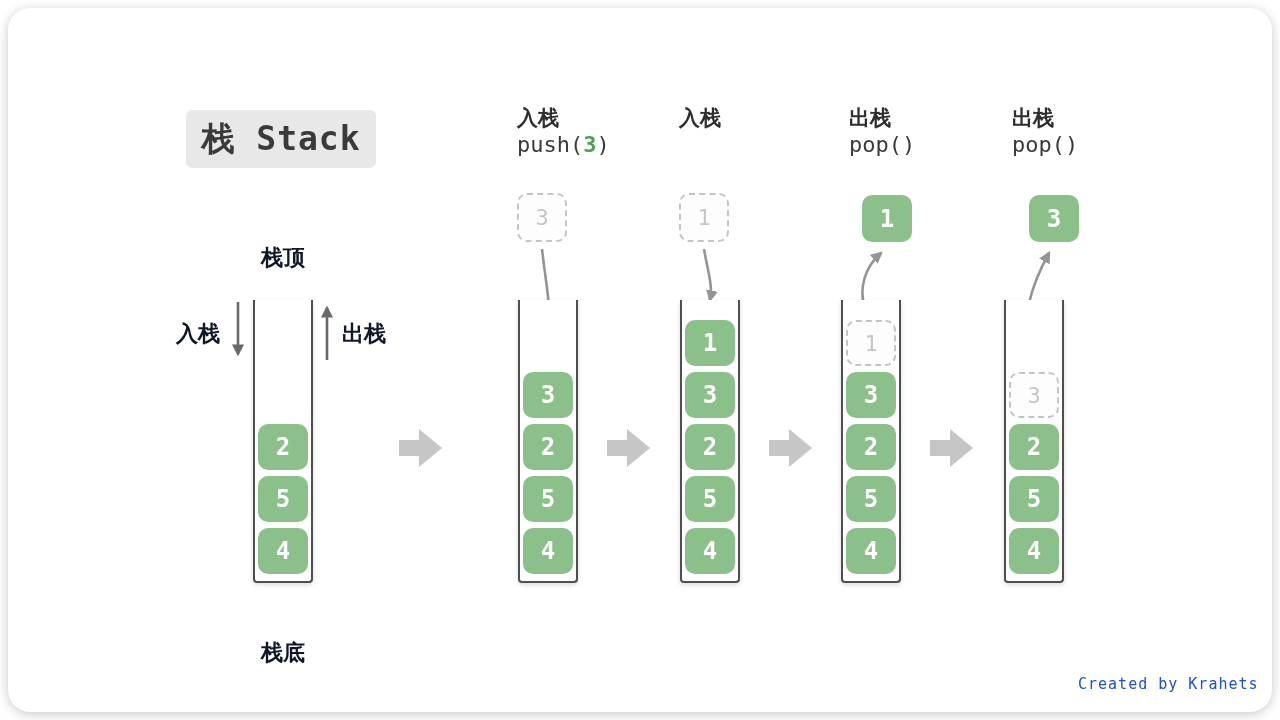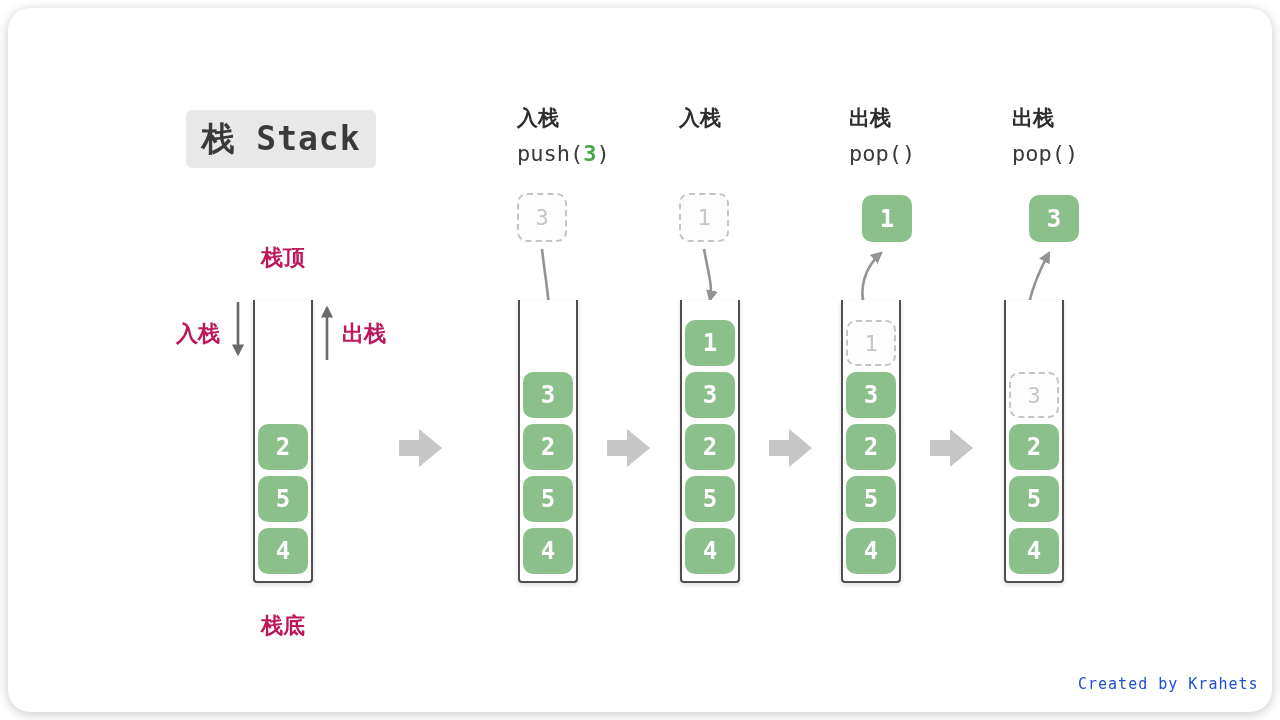--- a/index.html
+++ b/index.html
@@ -33,21 +33,21 @@
     font-weight: bold;
     font-size: 33px;
     color: #3a3a3a;
     letter-spacing: 1px;
   }
 
   .cjk-label {
     position: absolute;
     font-weight: bold;
     font-size: 22px;
-    color: #be185d;
+    color: #0f172a;
     white-space: nowrap;
   }
   .centered-60 { width: 80px; text-align: center; }
 
   .stack-box {
     position: absolute;
     top: 300px;
     width: 60px;
     height: 283px;
     border-left: 2px solid #4f4f4f;
@@ -121,21 +121,20 @@
     position: absolute;
     top: 104px;
     width: 150px;
   }
   .op-name {
     font-weight: bold;
     font-size: 21px;
     color: #2e2e2e;
   }
   .op-code {
-    margin-top: 9px;
     font-family: "DejaVu Sans Mono", monospace;
     font-size: 22px;
     color: #3a3a3a;
     white-space: nowrap;
   }
   .op-arg { color: #4fa04f; font-weight: bold; }
   .o1 { left: 517px; }
   .o2 { left: 679px; }
   .o3 { left: 849px; }
   .o4 { left: 1012px; }
@@ -184,21 +183,21 @@
 
     <path fill="#c6c6c6" d="M 399 440 h 20 v -11 l 23 19 l -23 19 v -11 h -20 z"></path>
     <path fill="#c6c6c6" d="M 607 440 h 20 v -11 l 23 19 l -23 19 v -11 h -20 z"></path>
     <path fill="#c6c6c6" d="M 769 440 h 20 v -11 l 23 19 l -23 19 v -11 h -20 z"></path>
     <path fill="#c6c6c6" d="M 930 440 h 20 v -11 l 23 19 l -23 19 v -11 h -20 z"></path>
   </svg>
 
   <div class="title-box">栈 Stack</div>
 
   <div class="cjk-label centered-60" style="left:243px; top:243px;">栈顶</div>
-  <div class="cjk-label centered-60" style="left:243px; top:611px;">栈底</div>
+  <div class="cjk-label centered-60" style="left:243px; top:638px;">栈底</div>
   <div class="cjk-label" style="left:176px; top:319px;">入栈</div>
   <div class="cjk-label" style="left:342px; top:319px;">出栈</div>
 
   <div class="op o1">
     <div class="op-name">入栈</div>
     <div class="op-code"><span>push(</span><span class="op-arg">3</span><span>)</span></div>
   </div>
   <div class="op o2">
     <div class="op-name">入栈</div>
   </div>

